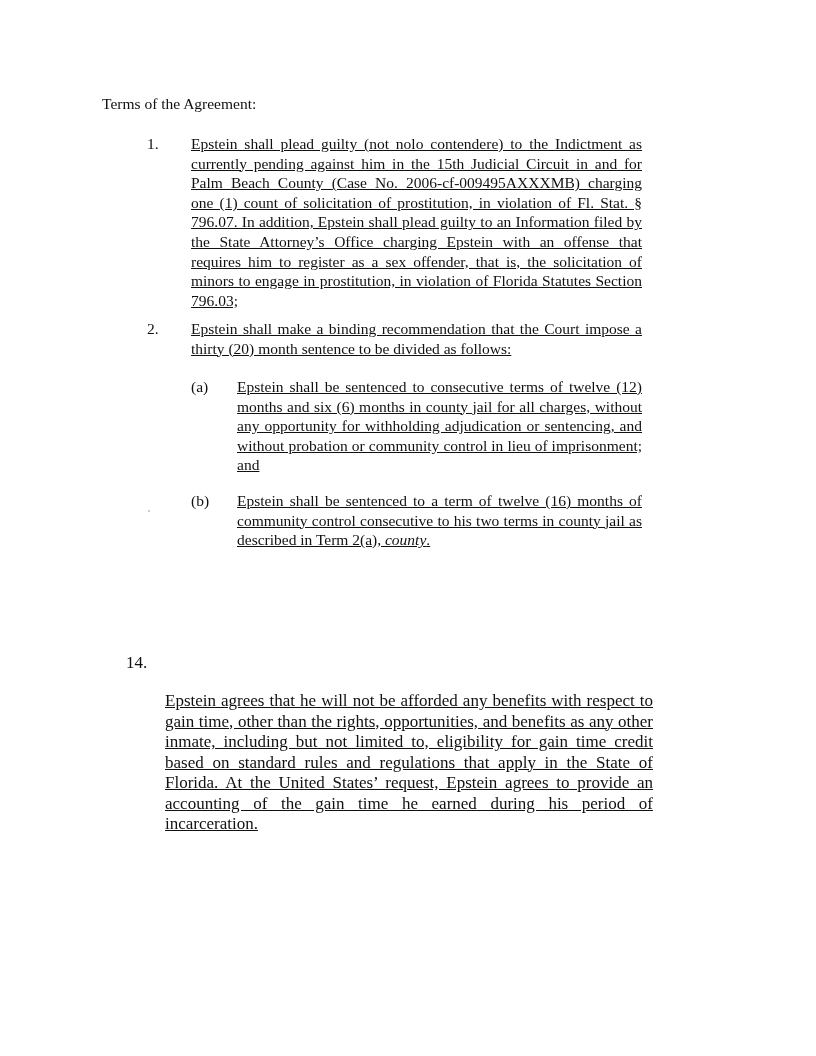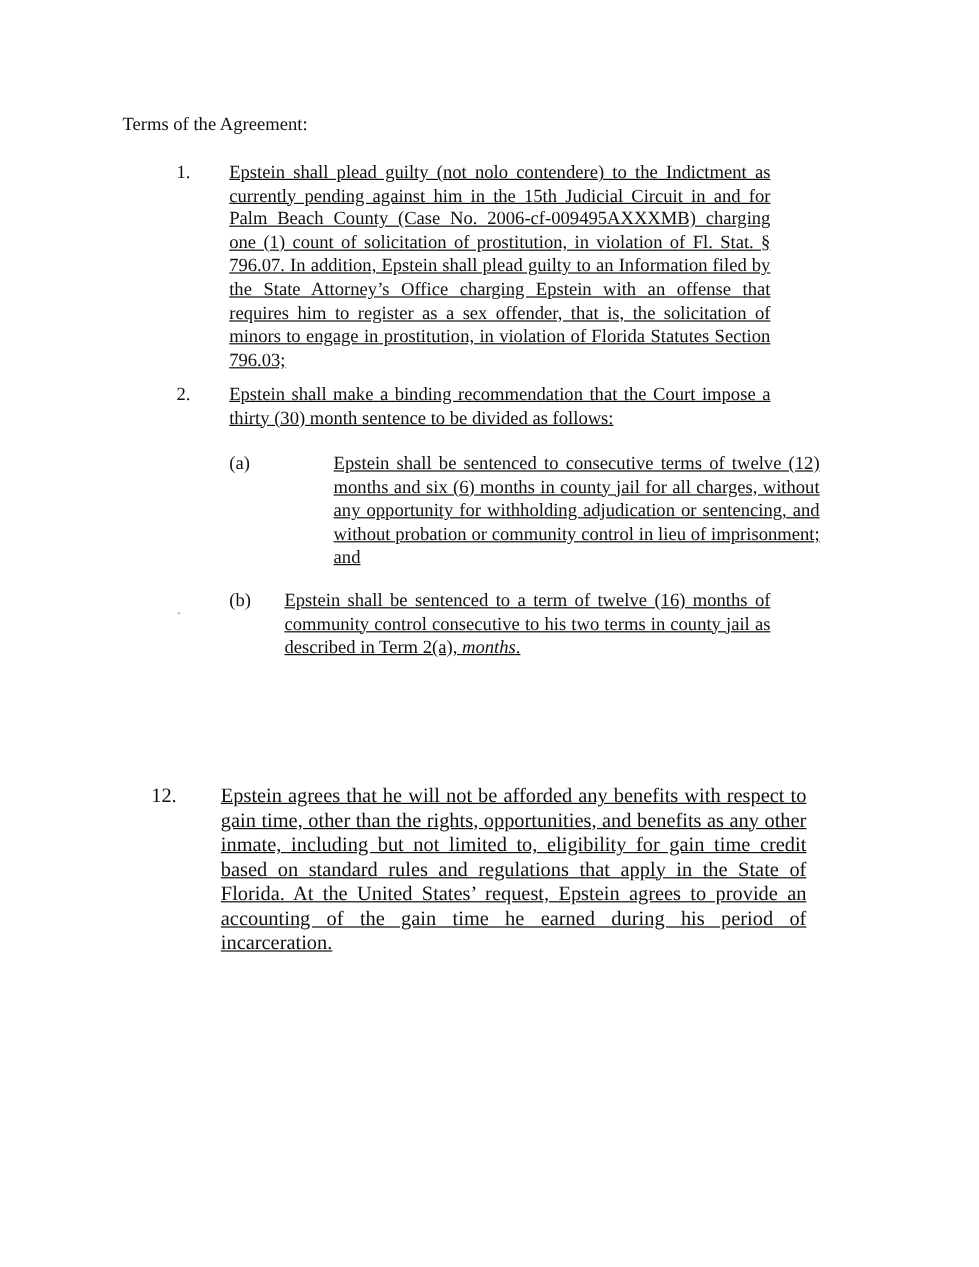--- a/index.html
+++ b/index.html
@@ -40,25 +40,25 @@
       position: absolute;
       text-align: justify;
       text-align-last: left;
       text-decoration: underline;
     }
     .t1 { left: 147px; top: 134px; font-size: 15.5px; line-height: 19.6px; }
     .t1 .body { left: 44px; width: 451px; }
     .t2 { left: 147px; top: 319px; font-size: 15.5px; line-height: 19.6px; }
     .t2 .body { left: 44px; width: 451px; }
     .sa { left: 191px; top: 377px; font-size: 15.5px; line-height: 19.6px; }
-    .sa .body { left: 46px; width: 405px; margin-left: 41px; }
+    .sa .body { left: 46px; width: 405px; }
     .sb { left: 191px; top: 491px; font-size: 15.5px; line-height: 19.6px; }
     .sb .body { left: 46px; width: 405px; }
     .t12 { left: 126px; top: 653px; font-size: 17px; line-height: 20.5px; }
-    .t12 .body { left: 58px; width: 488px; }
+    .t12 .body { left: 39px; width: 488px; margin-top: 38px; }
     .speck {
       position: absolute;
       left: 148px;
       top: 510px;
       width: 2px;
       height: 2px;
       background: #bbbbbb;
       border-radius: 1px;
     }
     em { font-style: italic; }
@@ -70,33 +70,33 @@
 
   <div class="heading">Terms of the Agreement:</div>
 
   <div class="item t1">
     <span class="num">1.</span>
     <div class="body">Epstein shall plead guilty (not nolo contendere) to the Indictment as currently pending against him in the 15th Judicial Circuit in and for Palm Beach County (Case No. 2006-cf-009495AXXXMB) charging one (1) count of solicitation of prostitution, in violation of Fl. Stat. § 796.07.  In addition, Epstein shall plead guilty to an Information filed by the State Attorney’s Office charging Epstein with an offense that requires him to register as a sex offender, that is, the solicitation of minors to engage in prostitution, in violation of Florida Statutes Section 796.03;</div>
   </div>
 
   <div class="item t2">
     <span class="num">2.</span>
-    <div class="body">Epstein shall make a binding recommendation that the Court impose a thirty (30) month sentence to be divided as follows:</div>
+    <div class="body">Epstein shall make a binding recommendation that the Court impose a thirty (20) month sentence to be divided as follows:</div>
   </div>
 
   <div class="item sa">
     <span class="num">(a)</span>
     <div class="body">Epstein shall be sentenced to consecutive terms of twelve (12) months and six (6) months in county jail for all charges, without any opportunity for withholding adjudication or sentencing, and without probation or community control in lieu of imprisonment; and</div>
   </div>
 
   <div class="item sb">
     <span class="num">(b)</span>
-    <div class="body"><span>Epstein shall be sentenced to a term of twelve (16) months of community control consecutive to his two terms in county jail as described in Term 2(a), </span><em>months</em><span>.</span></div>
+    <div class="body"><span>Epstein shall be sentenced to a term of twelve (16) months of community control consecutive to his two terms in county jail as described in Term 2(a), </span><em>county</em><span>.</span></div>
   </div>
 
   <div class="speck"></div>
 
   <div class="item t12">
-    <span class="num">12.</span>
+    <span class="num">14.</span>
     <div class="body">Epstein agrees that he will not be afforded any benefits with respect to gain time, other than the rights, opportunities, and benefits as any other inmate, including but not limited to, eligibility for gain time credit based on standard rules and regulations that apply in the State of Florida.  At the United States’ request, Epstein agrees to provide an accounting of the gain time he earned during his period of incarceration.</div>
   </div>
 
 </div>
 
 </body></html>

